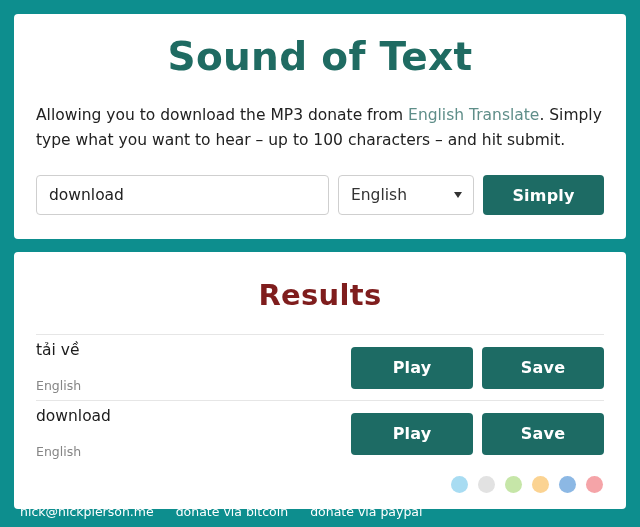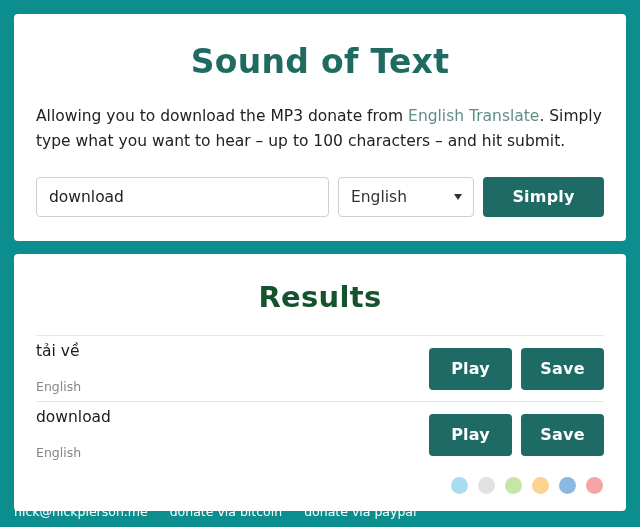--- a/index.html
+++ b/index.html
@@ -59,29 +59,29 @@
     height: 257px;
     overflow: hidden;
   }
 
   
   .title {
     text-align: center;
     color: #1f6b62;
     font-family: "DejaVu Sans", sans-serif;
     font-weight: bold;
-    font-size: 33px;
+    font-size: 39px;
     letter-spacing: 0.3px;
-    margin: 12px 0 24px 0;
+    margin: 4px 0 24px 0;
     line-height: 1.1;
   }
 
   .results-title {
     text-align: center;
-    color: #14532d;
+    color: #7f1d1d;
     font-family: "DejaVu Sans", sans-serif;
     font-weight: bold;
     font-size: 29px;
     letter-spacing: 0.3px;
     margin: 14px 0 22px 0;
     line-height: 1.1;
   }
 
   
   .desc {
@@ -198,21 +198,21 @@
     color: #858585;
     font-family: "DejaVu Sans", sans-serif;
     line-height: 1.15;
   }
 
   .result-actions {
     display: flex;
     gap: 9px;
   }
   .btn-action {
-    width: 83px;
+    width: 122px;
     height: 42px;
     font-size: 16px;
     letter-spacing: 0.2px;
   }
 
   
   .dots {
     display: flex;
     gap: 10px;
     justify-content: flex-end;
@@ -222,21 +222,21 @@
   .dot {
     width: 17px;
     height: 17px;
     border-radius: 50%;
     display: block;
   }
 
   
   .footer {
     position: absolute;
-    left: 14px;
+    left: 20px;
     bottom: 0;
     height: 32px;
     display: flex;
     align-items: center;
     gap: 0;
     z-index: 3;
   }
   .footer-link {
     color: #ffffff;
     font-size: 12.5px;

